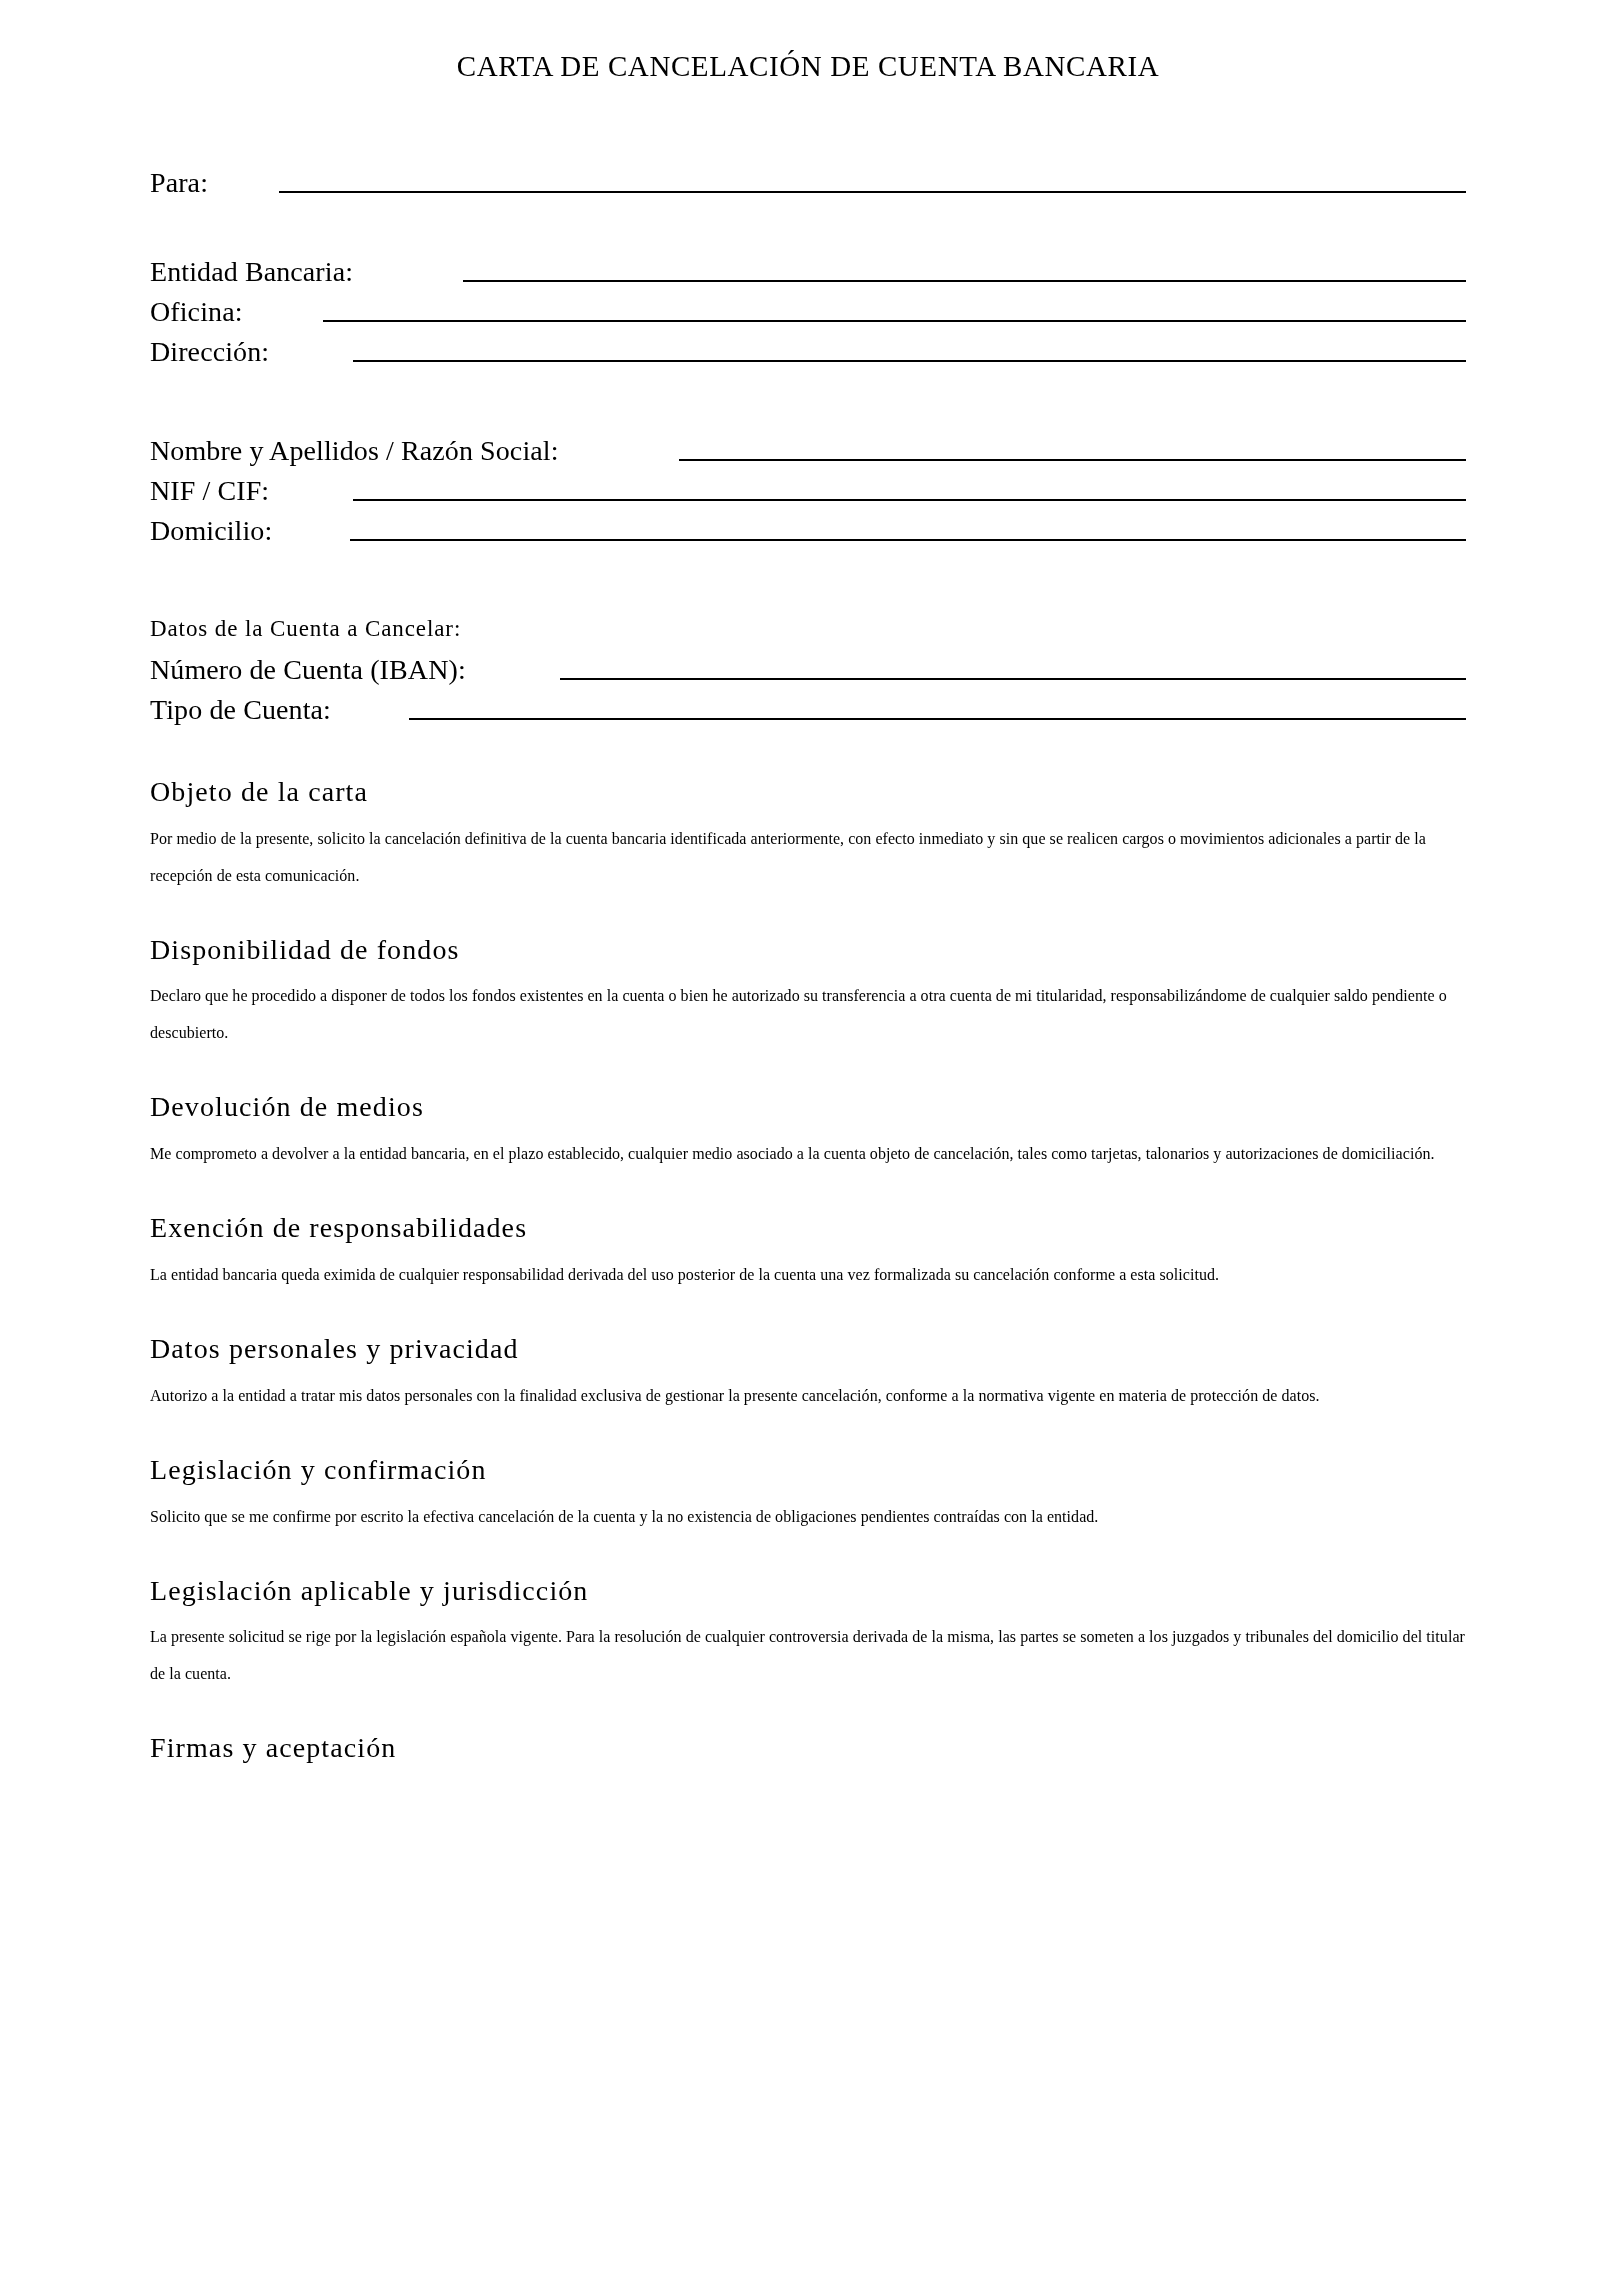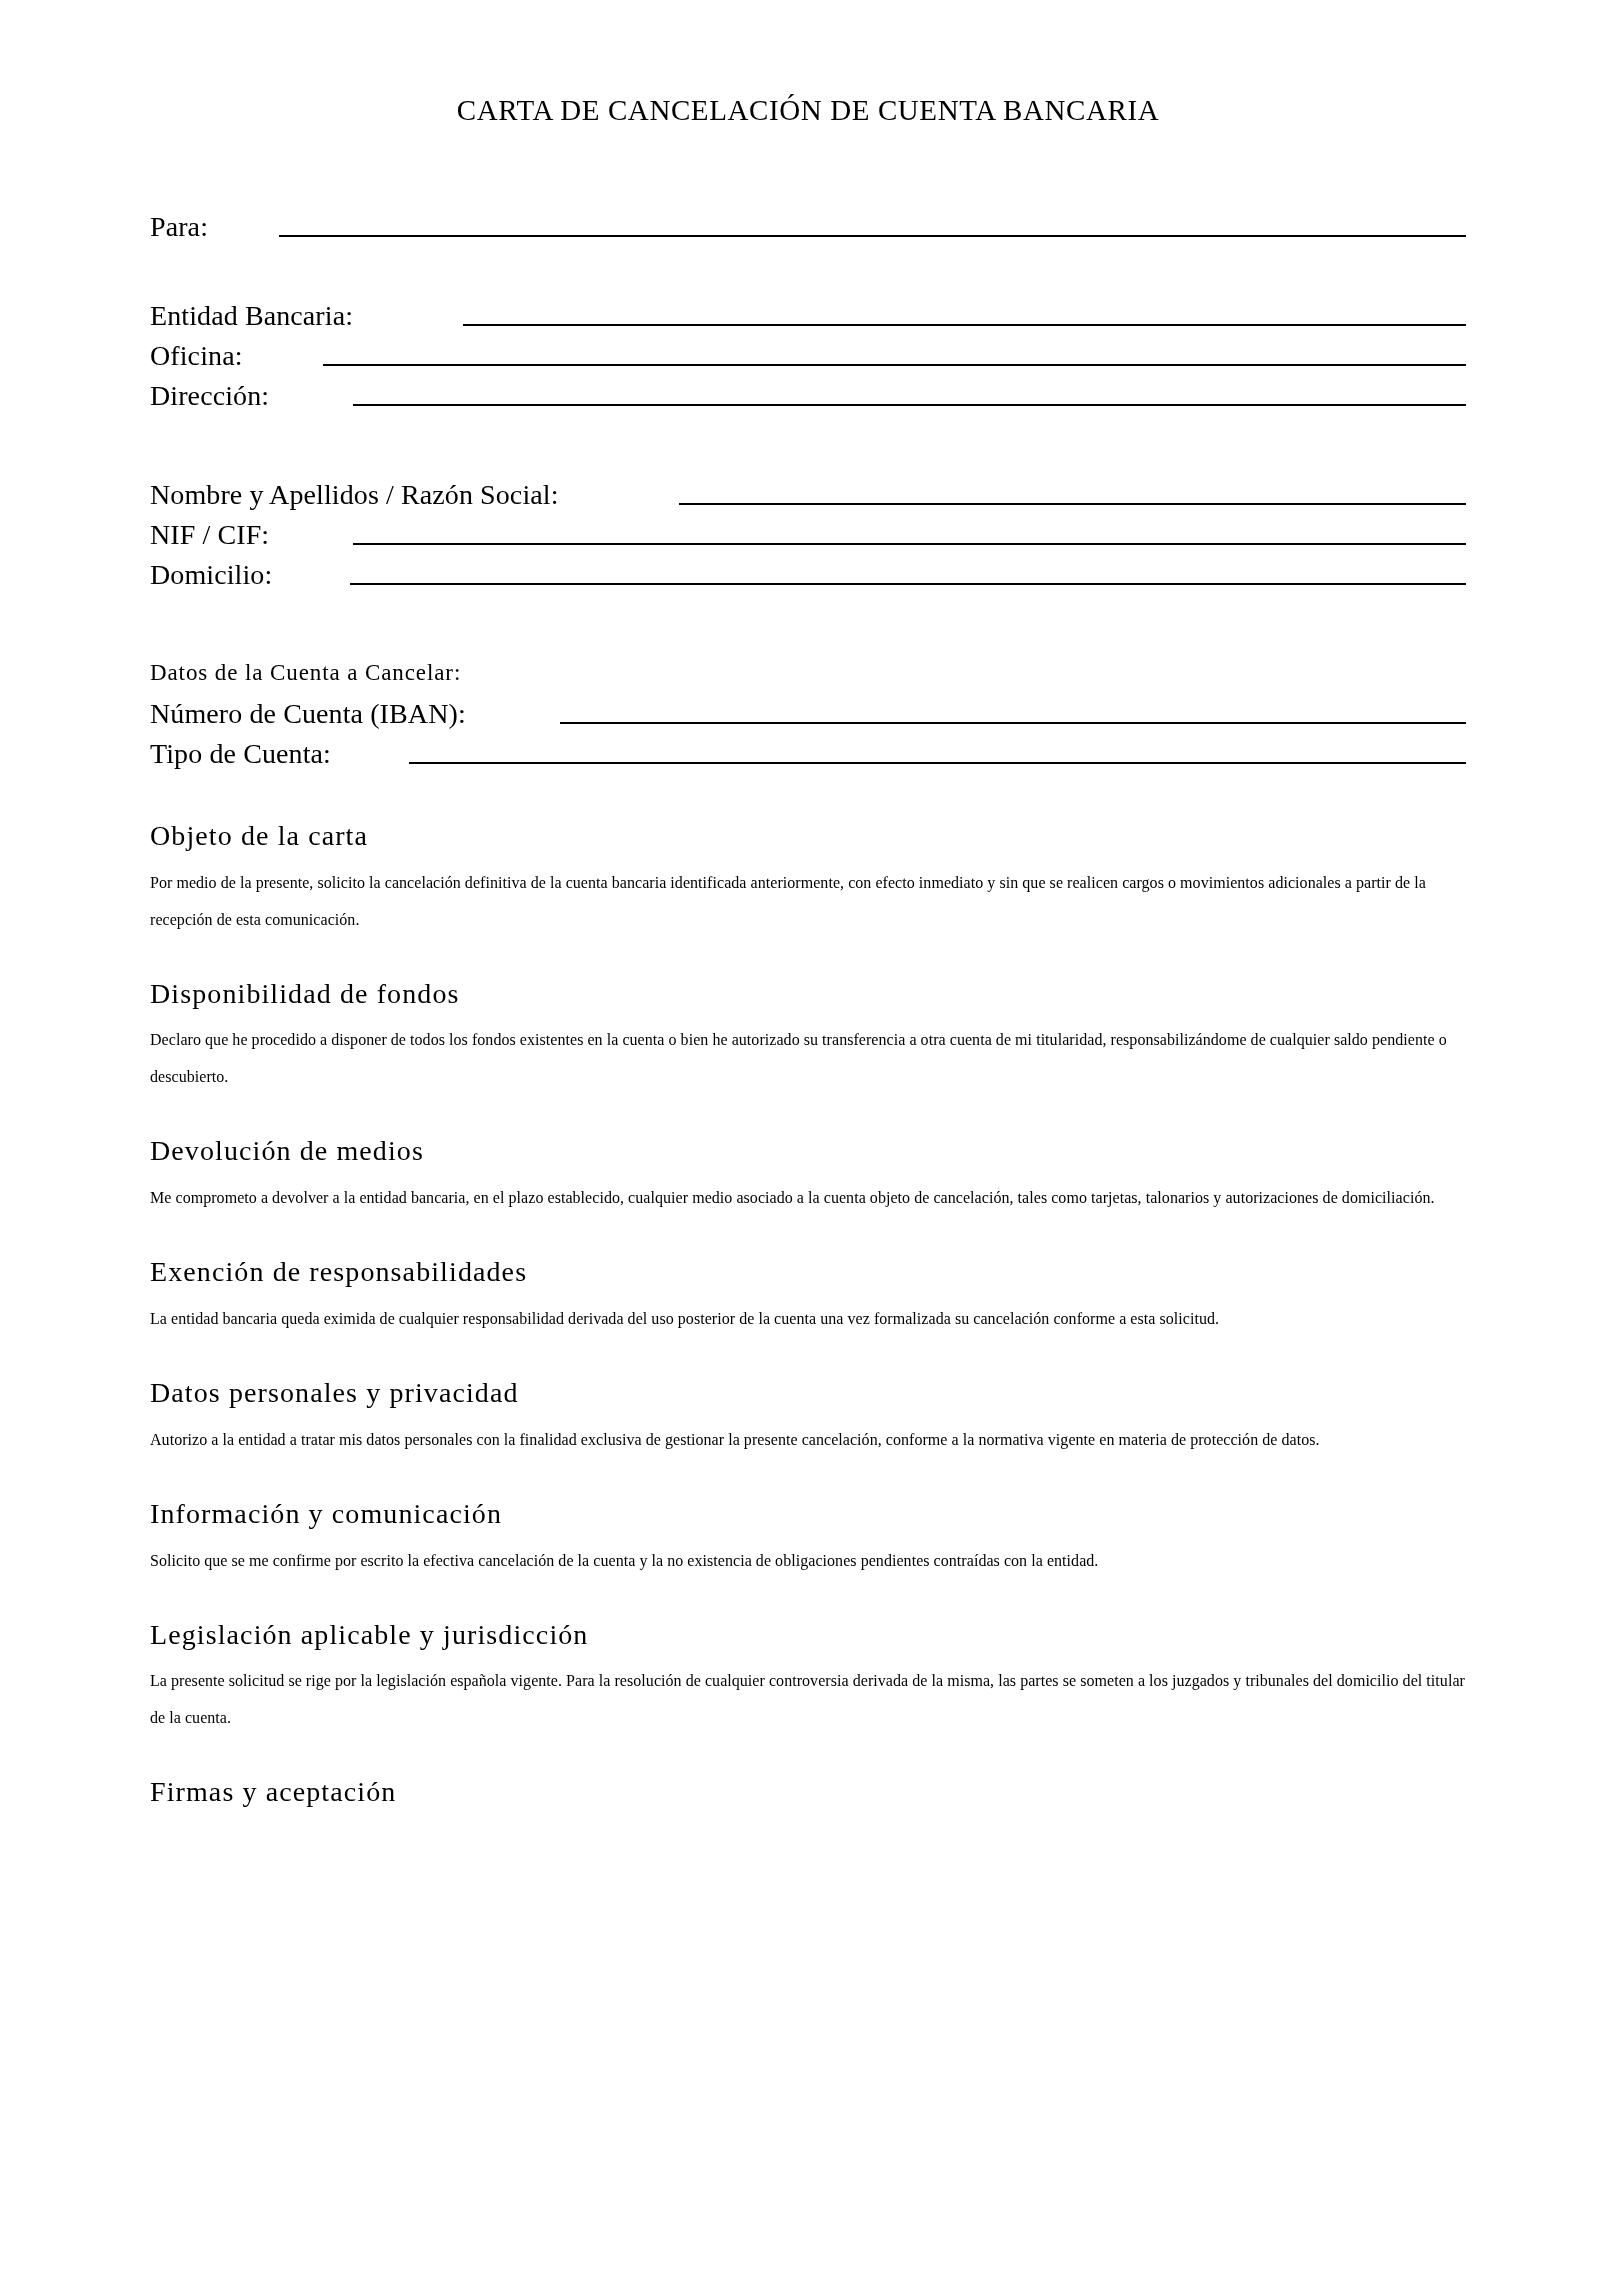--- a/index.html
+++ b/index.html
@@ -23,21 +23,21 @@
   .content {
     position: absolute;
     left: 150px;
     top: 0;
     width: 1316px; 
   }
 
   
   .doc-title {
     margin: 0;
-    padding-top: 93px;
+    padding-top: 49px;
     text-align: center;
     font-size: 29px;
     font-weight: 400;
     letter-spacing: 0.6px;
     line-height: 1.2;
     white-space: nowrap;
   }
 
   
   .form-block {
@@ -197,21 +197,21 @@
         <p class="sec-head">Exención de responsabilidades</p>
         <p class="sec-body">La entidad bancaria queda eximida de cualquier responsabilidad derivada del uso posterior de la cuenta una vez formalizada su cancelación conforme a esta solicitud.</p>
       </div>
 
       <div class="sec">
         <p class="sec-head">Datos personales y privacidad</p>
         <p class="sec-body">Autorizo a la entidad a tratar mis datos personales con la finalidad exclusiva de gestionar la presente cancelación, conforme a la normativa vigente en materia de protección de datos.</p>
       </div>
 
       <div class="sec">
-        <p class="sec-head">Información y comunicación</p>
+        <p class="sec-head">Legislación y confirmación</p>
         <p class="sec-body">Solicito que se me confirme por escrito la efectiva cancelación de la cuenta y la no existencia de obligaciones pendientes contraídas con la entidad.</p>
       </div>
 
       <div class="sec">
         <p class="sec-head">Legislación aplicable y jurisdicción</p>
         <p class="sec-body">La presente solicitud se rige por la legislación española vigente. Para la resolución de cualquier controversia derivada de la misma, las partes se someten a los juzgados y tribunales del domicilio del titular de la cuenta.</p>
       </div>
 
       <div class="sec">
         <p class="sec-head">Firmas y aceptación</p>

